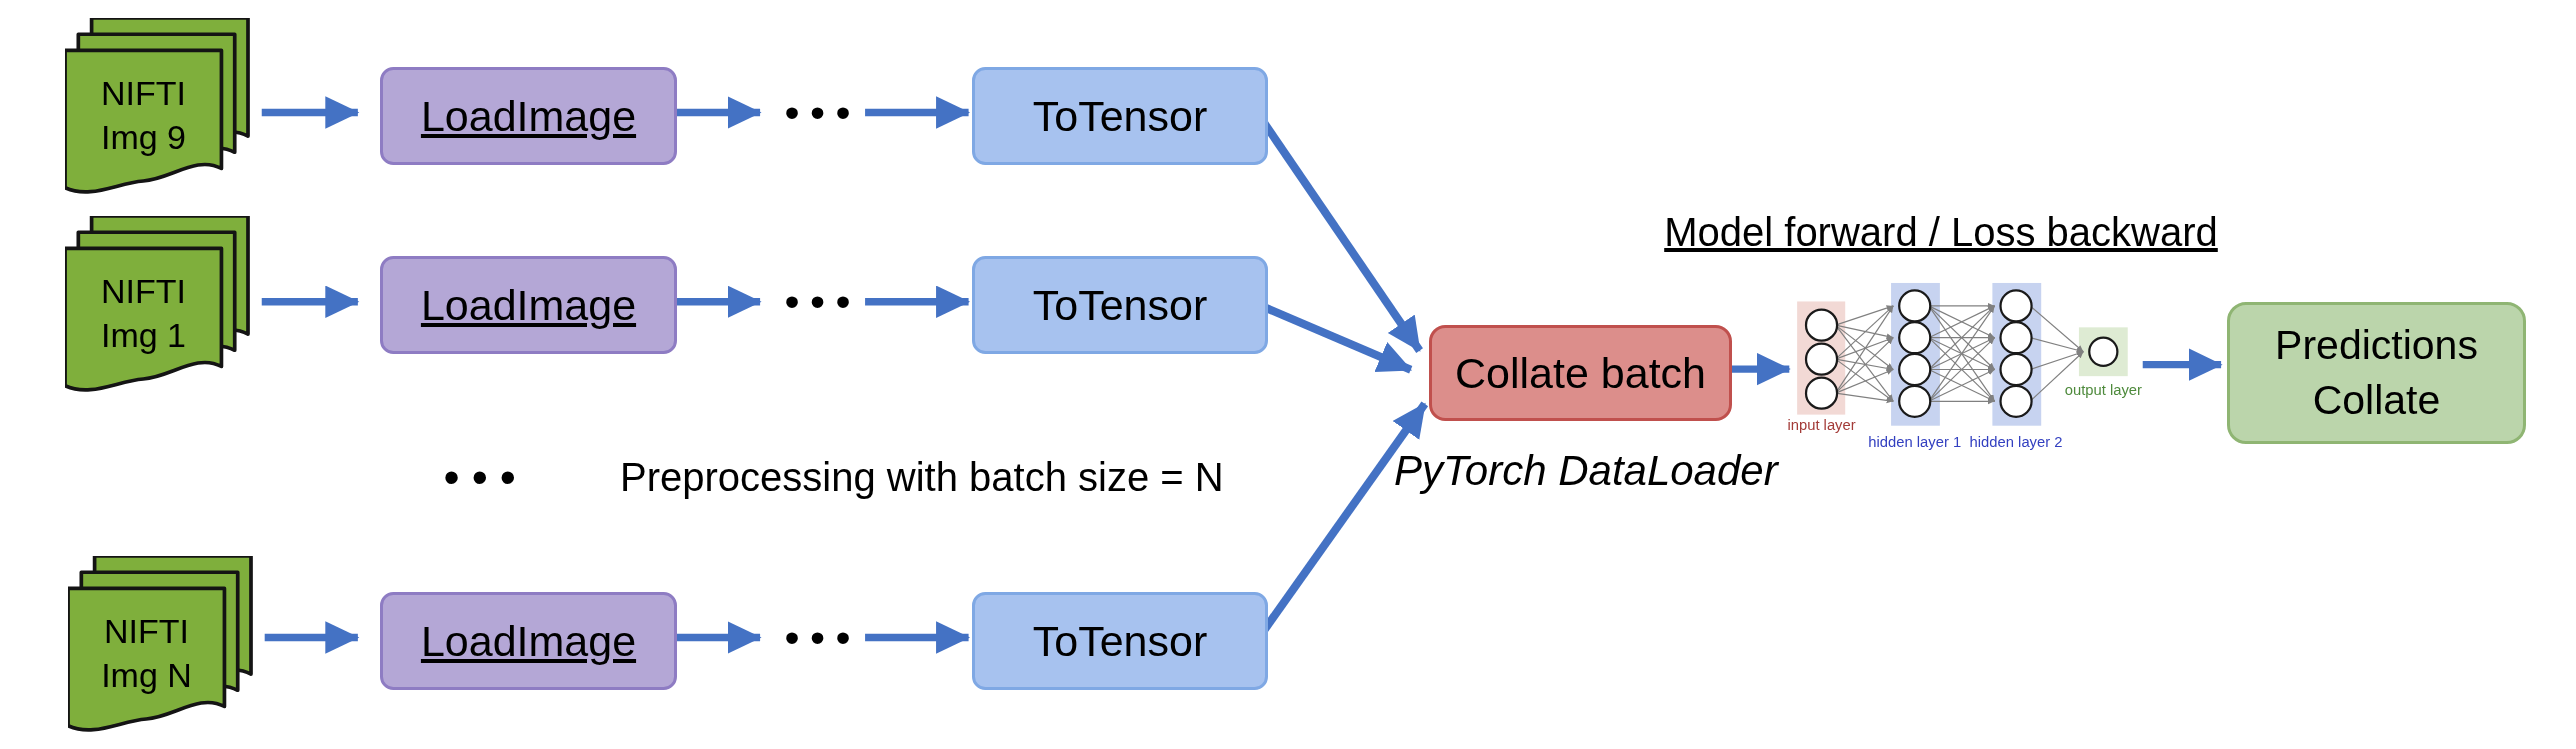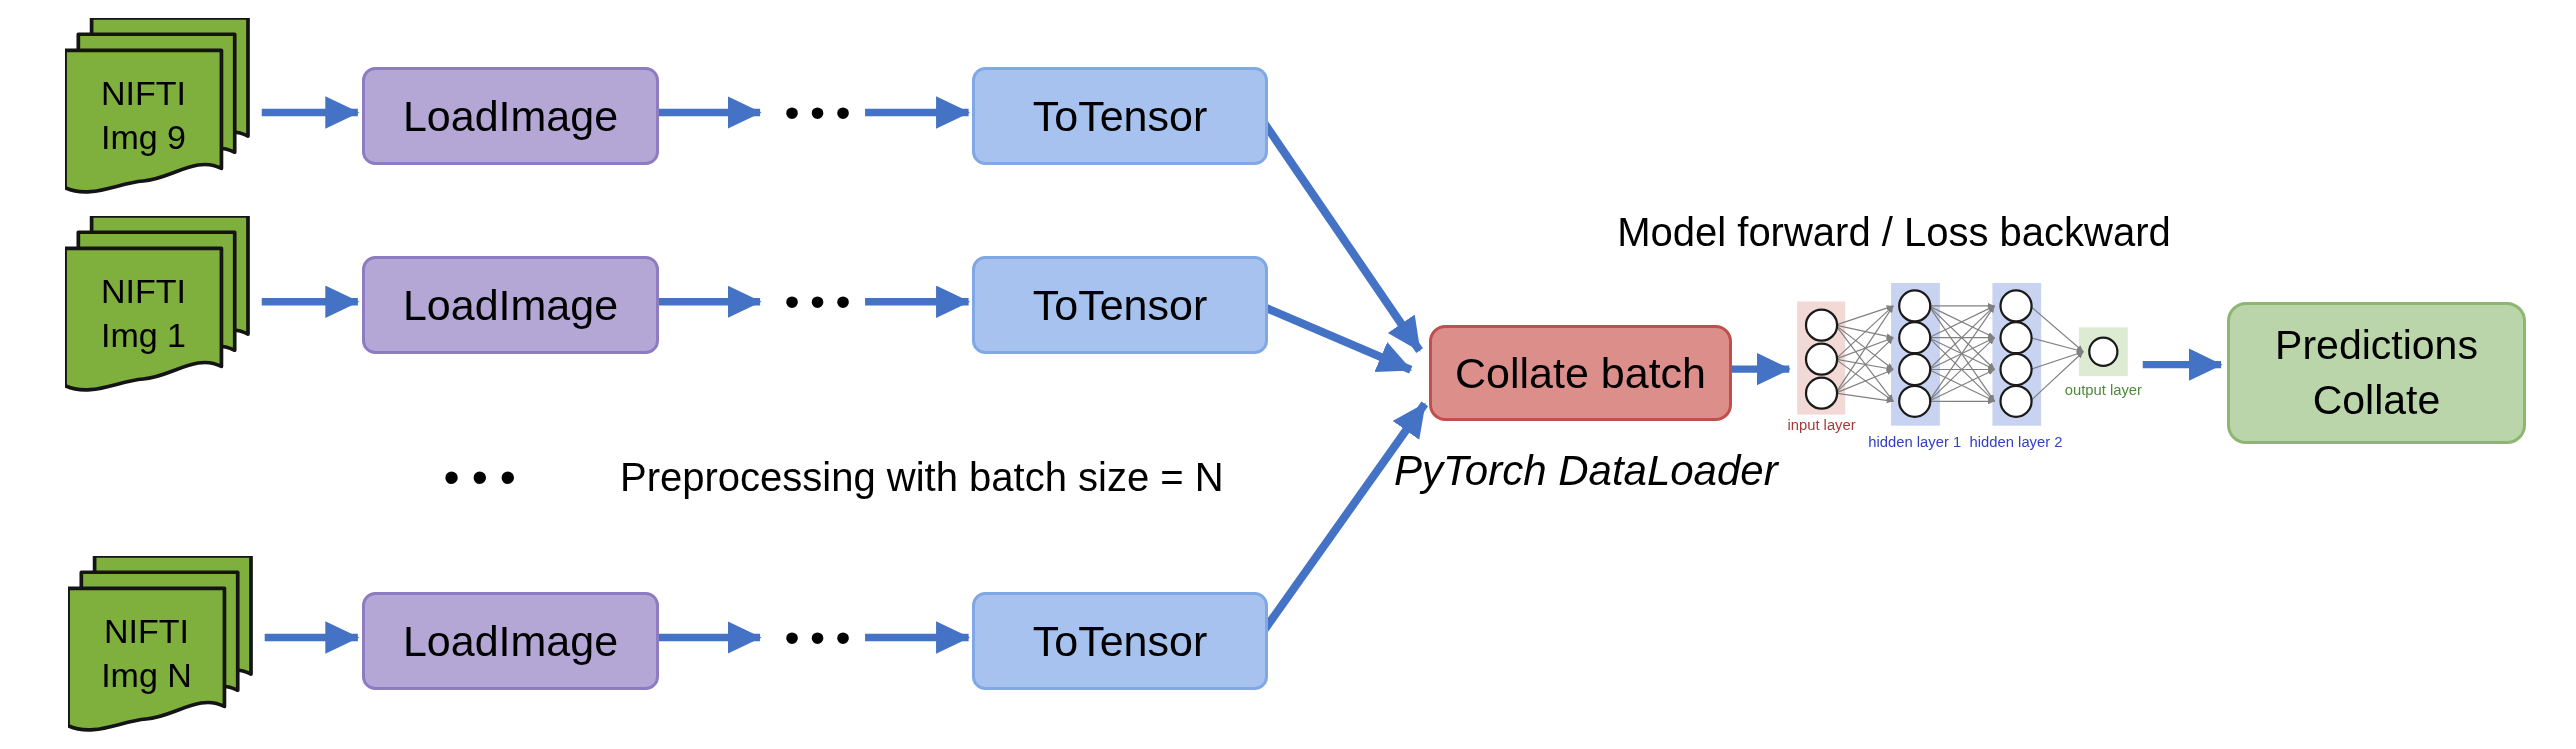--- a/index.html
+++ b/index.html
@@ -9,34 +9,34 @@
   #overlay{position:absolute;left:0;top:0;z-index:1;}
   #overlay .arrow{stroke:var(--arrow_blue);stroke-width:10;}
   #overlay .arrow.thick{stroke-width:11;}
   #overlay marker path{fill:var(--arrow_blue);}
   .stack{position:absolute;z-index:2;}
   .sheet{fill:var(--doc_green);stroke:#141414;stroke-width:5;stroke-linejoin:round;}
   .stack-label{position:absolute;z-index:3;width:155px;text-align:center;
                font-size:34px;line-height:44px;}
   .box{position:absolute;z-index:2;display:flex;align-items:center;justify-content:center;
        border-radius:13.3px;border:3.7px solid;font-size:43px;}
-  .box.load{background:var(--load_fill);border-color:var(--load_border);width:291px;height:92px;left:362px;}
+  .box.load{background:var(--load_fill);border-color:var(--load_border);width:291px;height:92px;left:380px;text-decoration:underline;}
   .box.tensor{background:var(--tensor_fill);border-color:var(--tensor_border);width:290px;height:92px;left:972px;}
   .box.collate{background:var(--collate_fill);border-color:var(--collate_border);
                left:1417px;top:325px;width:297px;height:90px;border-radius:16.3px;margin-left:12px;}
   .box.pred{background:var(--pred_fill);border-color:var(--pred_border);
             left:2227px;top:302px;width:293px;height:136px;border-radius:19px;
             flex-direction:column;font-size:41px;line-height:55px;}
   .dots{position:absolute;z-index:2;width:111px;height:67px;display:flex;align-items:center;
         justify-content:center;font-size:43px;letter-spacing:10.4px;text-indent:10.4px;}
   .dots.big{font-size:46px;letter-spacing:12px;}
   .caption{position:absolute;z-index:2;white-space:nowrap;}
   #note-text{left:620px;top:455px;font-size:40px;}
   #pytorch-caption{left:1394px;top:447px;font-size:42px;font-style:italic;}
-  #model-title{left:1598px;top:210px;width:592px;text-align:center;font-size:40px;}
+  #model-title{left:1645px;top:210px;width:592px;text-align:center;font-size:40px;text-decoration:underline;}
   #nn-svg{position:absolute;left:1789px;top:277px;z-index:2;overflow:visible;}
   #nn-svg text{font:20px "Liberation Sans", sans-serif;text-anchor:middle;}
 </style>
 </head>
 <body>
 
 <div class="canvas">
 
   <svg id="overlay" width="2576" height="750" viewBox="0 0 3484 1014">
     <defs>

